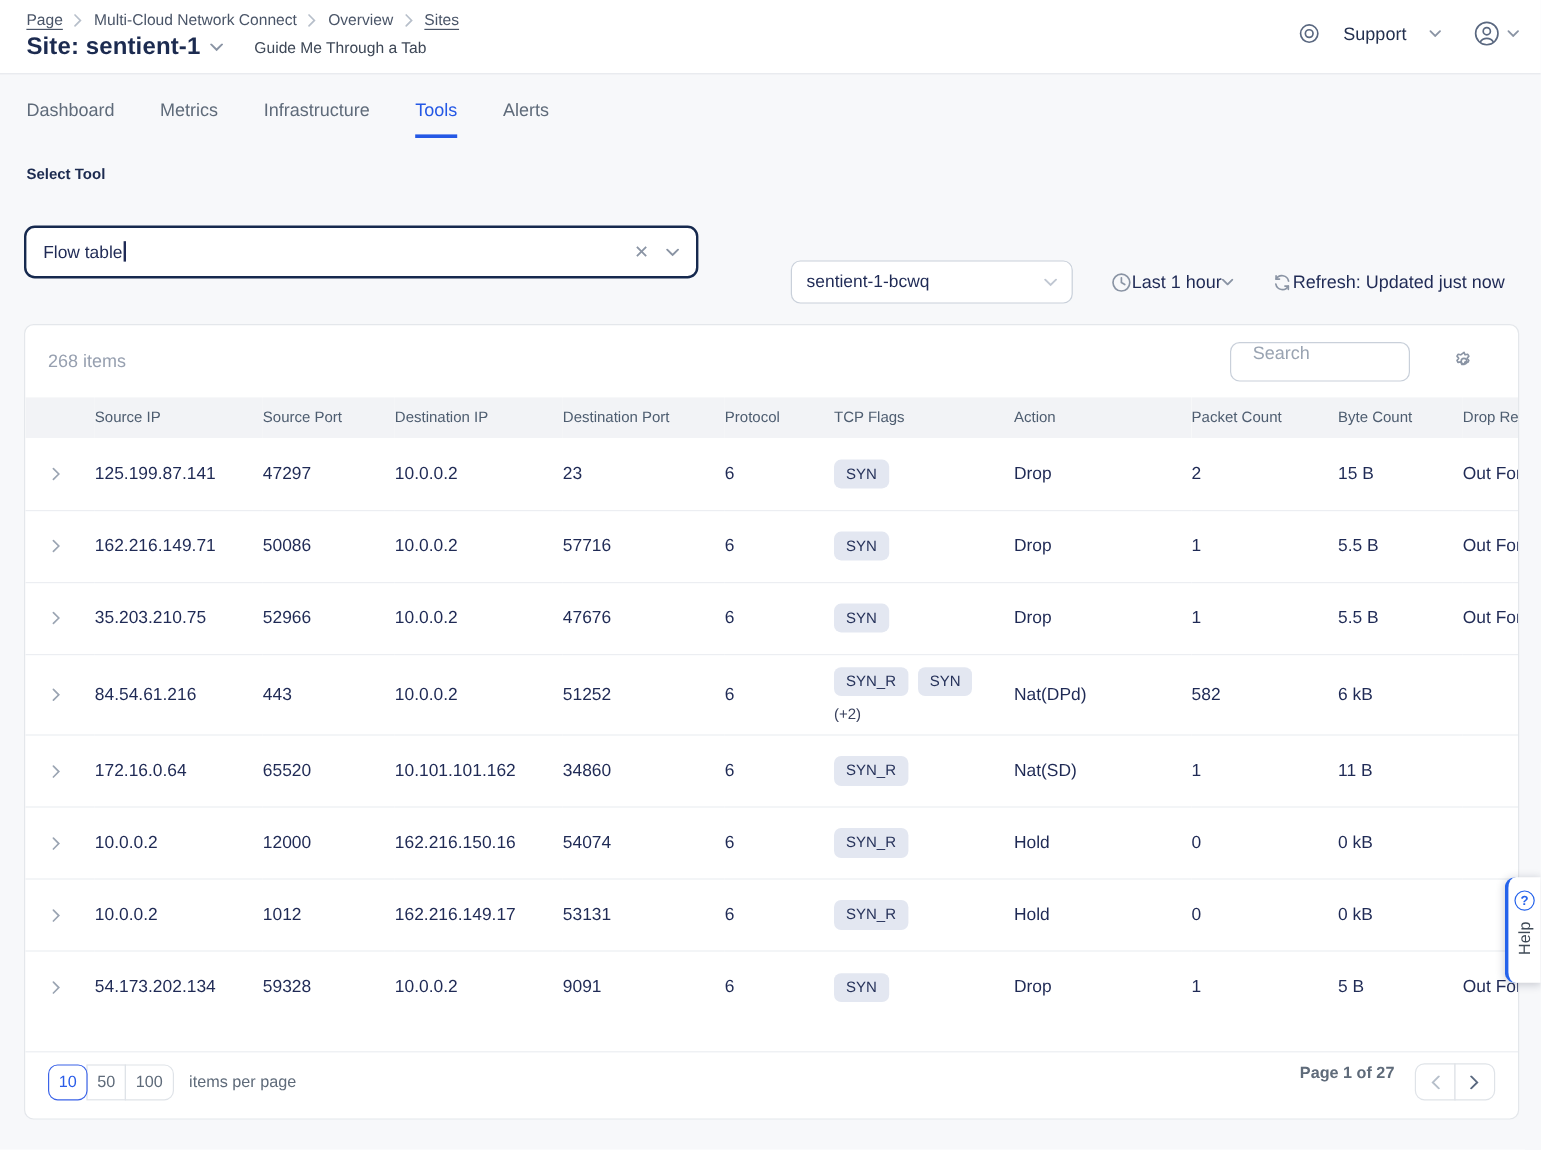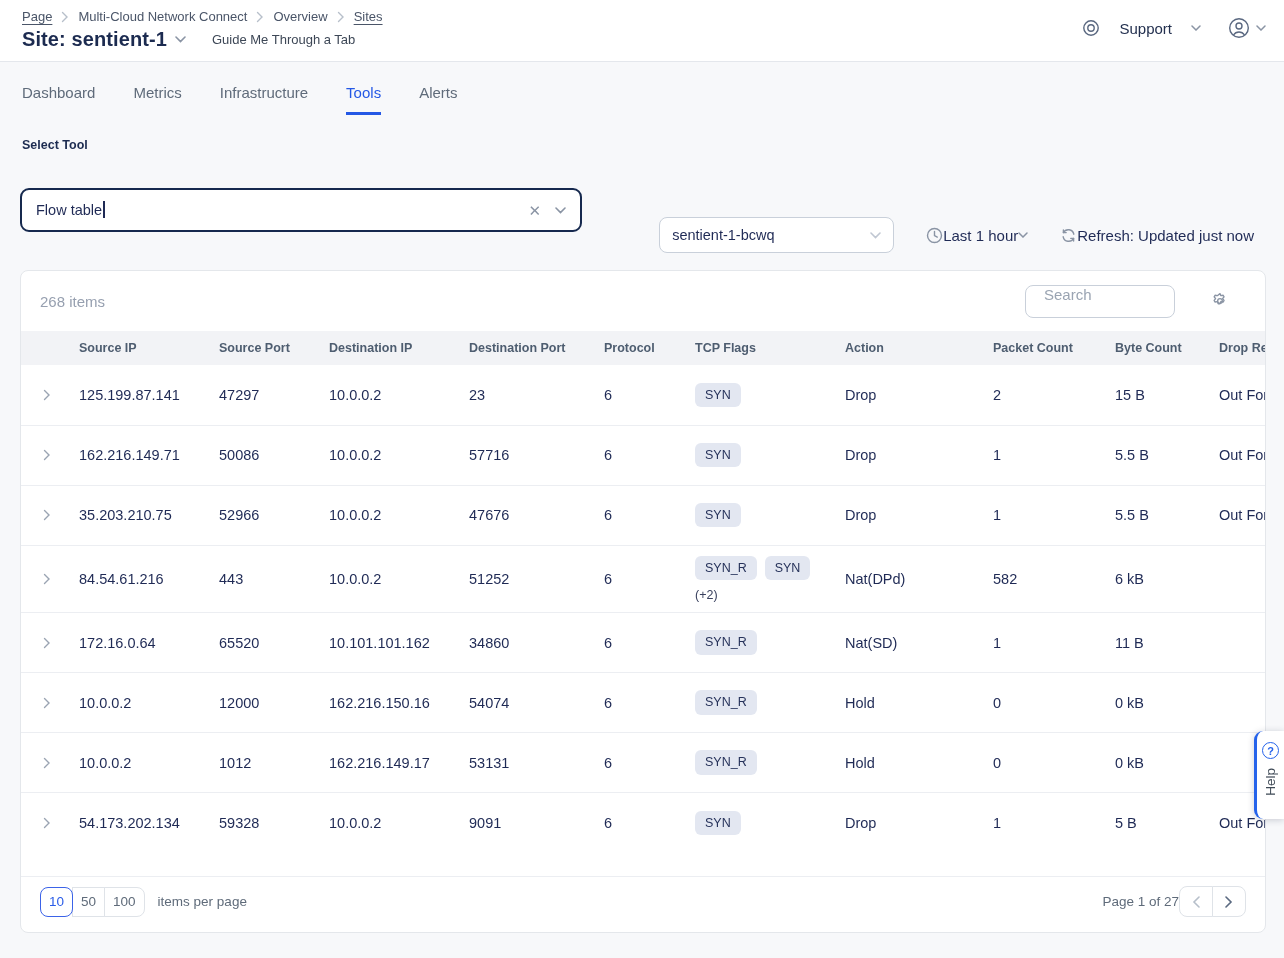--- a/index.html
+++ b/index.html
@@ -55,40 +55,40 @@
   .items-count { font-size:15px; color:#97a0b0; }
   .card-toolbar-right { margin-left:auto; display:flex; align-items:center; }
   .search-box { width:150px; height:33px; border:1px solid #c9d0da; border-radius:8px; background:#fff;
     display:flex; align-items:flex-start; padding:0 10px; gap:8px; }
   .search-box input { border:none; outline:none; width:120px; font-size:15px; font-family:inherit; color:#1f2a55; background:transparent; }
   .search-box input::placeholder { color:#9aa4b2; }
   .gear-btn { margin-left:36px; margin-right:17px; cursor:pointer; display:flex; }
 
   .table-wrap { flex:1 1 auto; overflow:hidden; }
   table { border-collapse:collapse; table-layout:fixed; width:1378px; }
-  thead th { background:#f2f3f6; height:34px; font-size:12.5px; font-weight:700; color:#4e5d70;
+  thead th { background:#f2f3f6; height:34px; font-size:12.5px; font-weight:400; color:#4e5d70;
     text-align:left; padding:0; white-space:nowrap; overflow:hidden; }
   tbody td { height:60px; vertical-align:middle; font-size:14.5px; color:#1f2a55; padding:10px 6px 10px 0;
     border-top:1px solid #eceef2; white-space:nowrap; overflow:hidden; }
   tbody tr:first-child td { border-top:none; }
   .expander { display:flex; justify-content:center; cursor:pointer; }
   .flag-badges { display:flex; flex-wrap:wrap; align-items:center; gap:8px; max-width:138px; white-space:normal; }
   .badge { background:#e3e7f1; color:#27335b; border-radius:6px; padding:6px 10px; font-size:12.5px; line-height:1; }
   .flags-more { font-size:12.5px; color:#39415e; }
 
   
   .card-footer { flex:0 0 auto; height:56px; border-top:1px solid #eceef2; display:flex; align-items:center; padding:0 19px 6px 19px; }
   .page-sizes { display:inline-flex; }
   .size-btn { min-width:33px; height:30px; padding:0 8px; display:flex; align-items:center; justify-content:center;
     font-size:13.5px; color:#5f6b7a; background:#fff; border:1px solid #dfe3e8; margin-left:-1px; cursor:pointer; }
   .size-btn:first-child { border-radius:8px 0 0 8px; margin-left:0; }
   .size-btn:last-child { border-radius:0 8px 8px 0; }
   .size-btn.selected { border:1px solid #3b63e8; color:#2a5ce8; border-radius:8px; position:relative; z-index:1; }
   .per-page-label { margin-left:13px; font-size:13.5px; color:#5f6b7a; }
-  .footer-right { margin-left:auto; display:flex; align-items:center; gap:0; }
+  .footer-right { margin-left:auto; display:flex; gap:17px;font-weight:bold; }
   .page-info { font-size:13.5px; color:#5f6b7a; }
   .pager { display:inline-flex; }
   .pager-btn { width:34px; height:31px; display:flex; align-items:center; justify-content:center;
     background:#fff; border:1px solid #dfe3e8; margin-left:-1px; cursor:pointer; }
   .pager-btn.prev { border-radius:8px 0 0 8px; margin-left:0; }
   .pager-btn.next { border-radius:0 8px 8px 0; }
 
   
   .help-tab { position:absolute; right:0; top:731px; width:30px; height:88px; background:#fff;
     border-radius:9px 0 0 9px; box-shadow:0 1px 7px rgba(30,40,70,.22); border-left:3px solid #2563eb;

